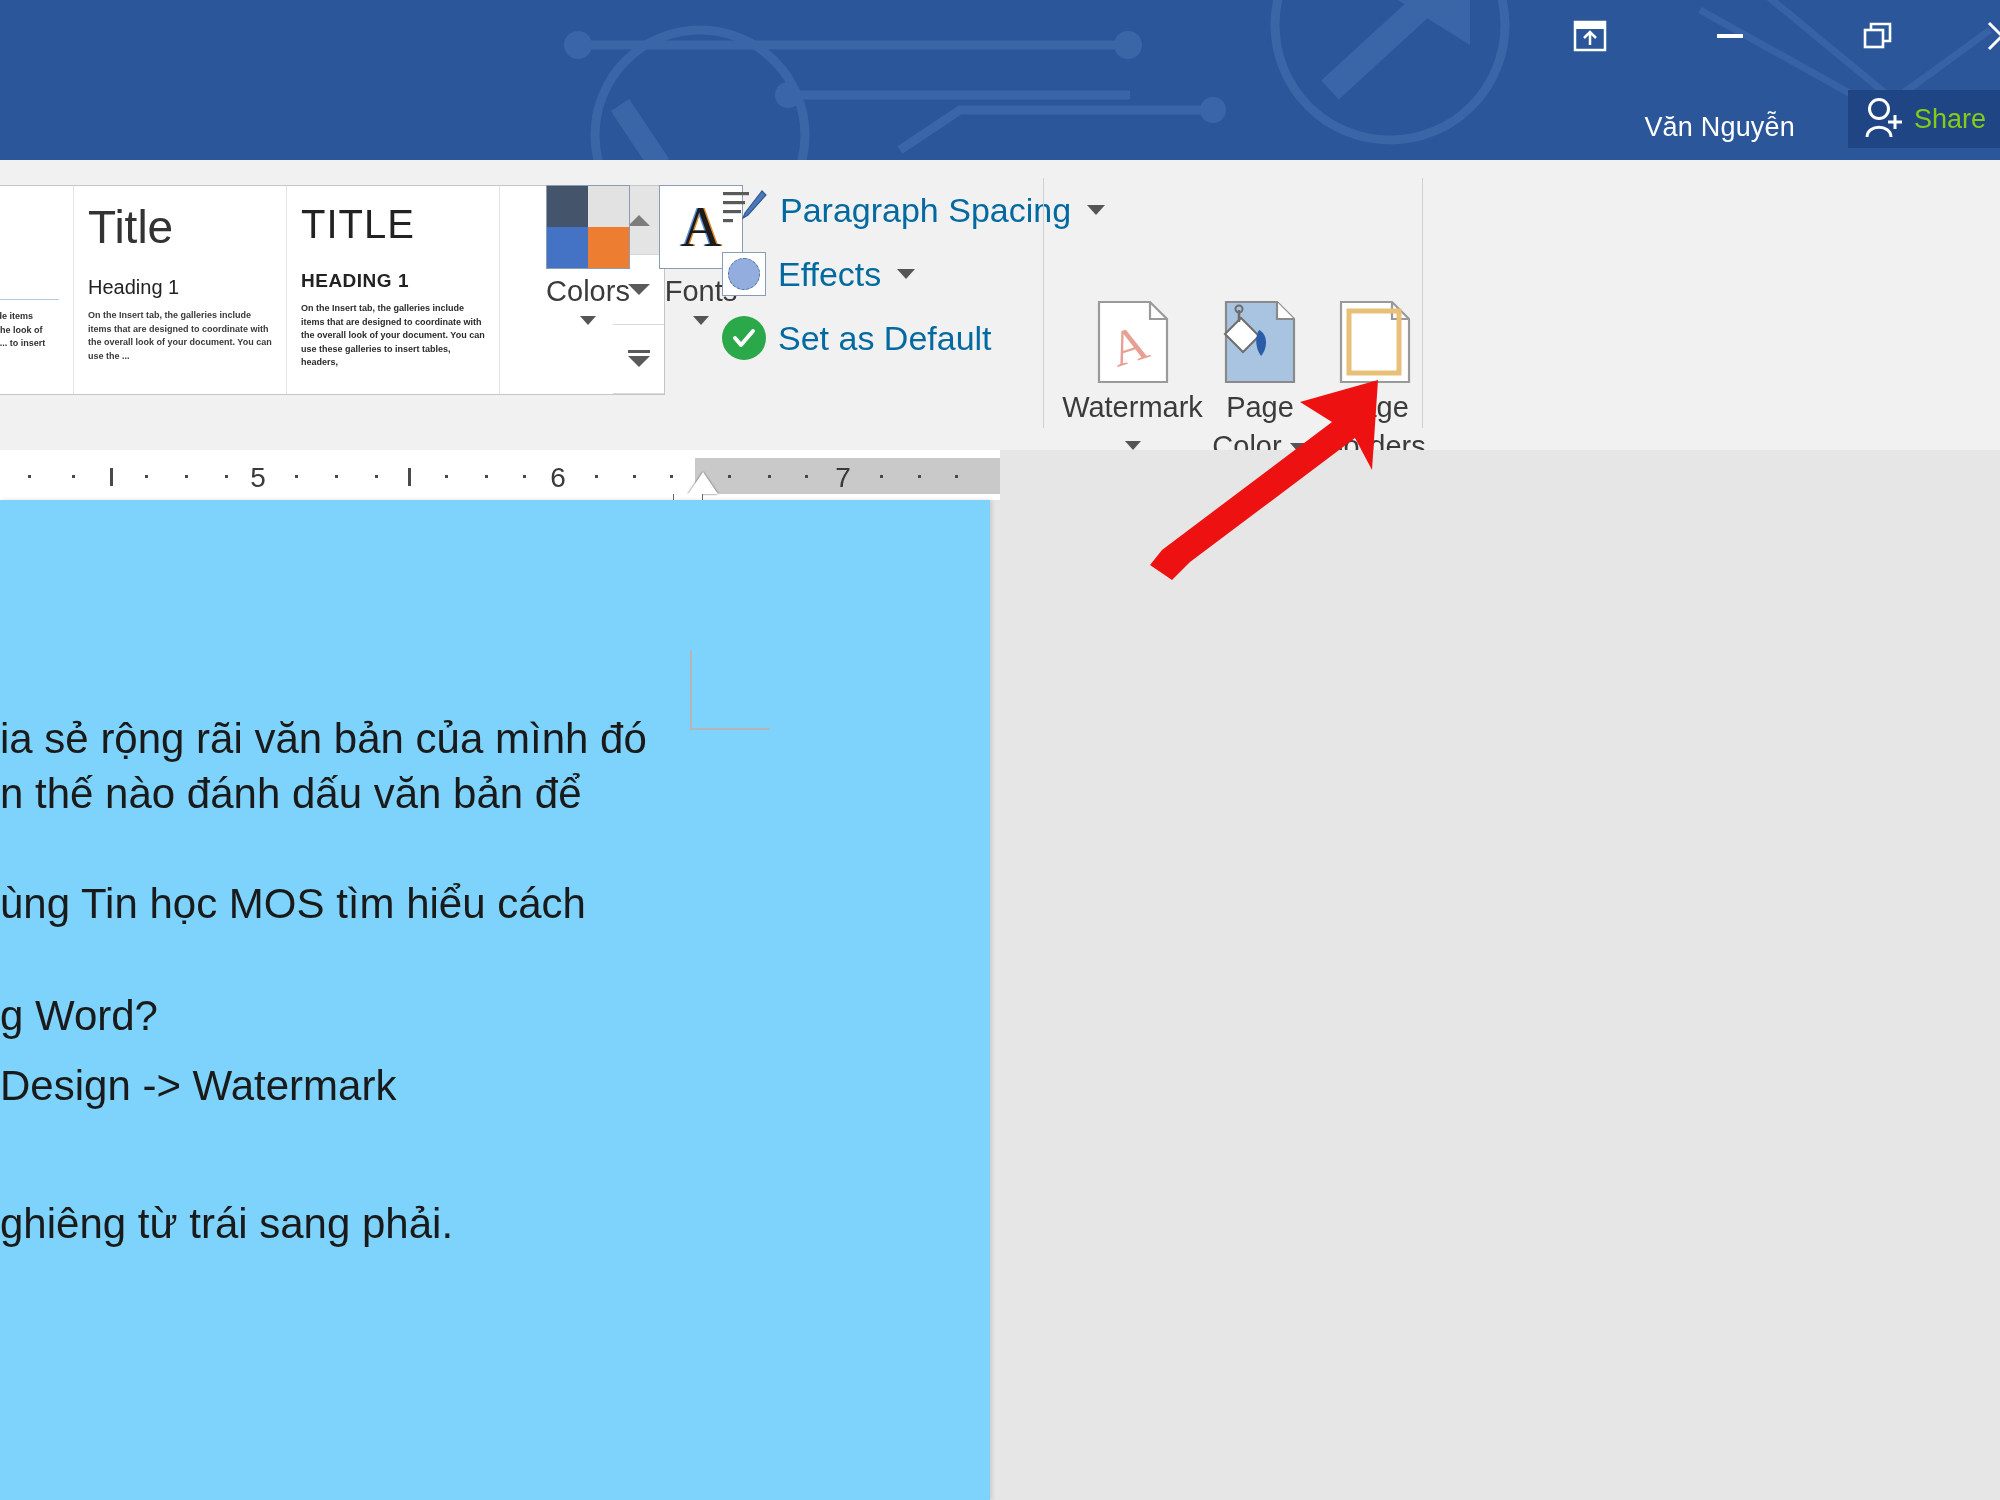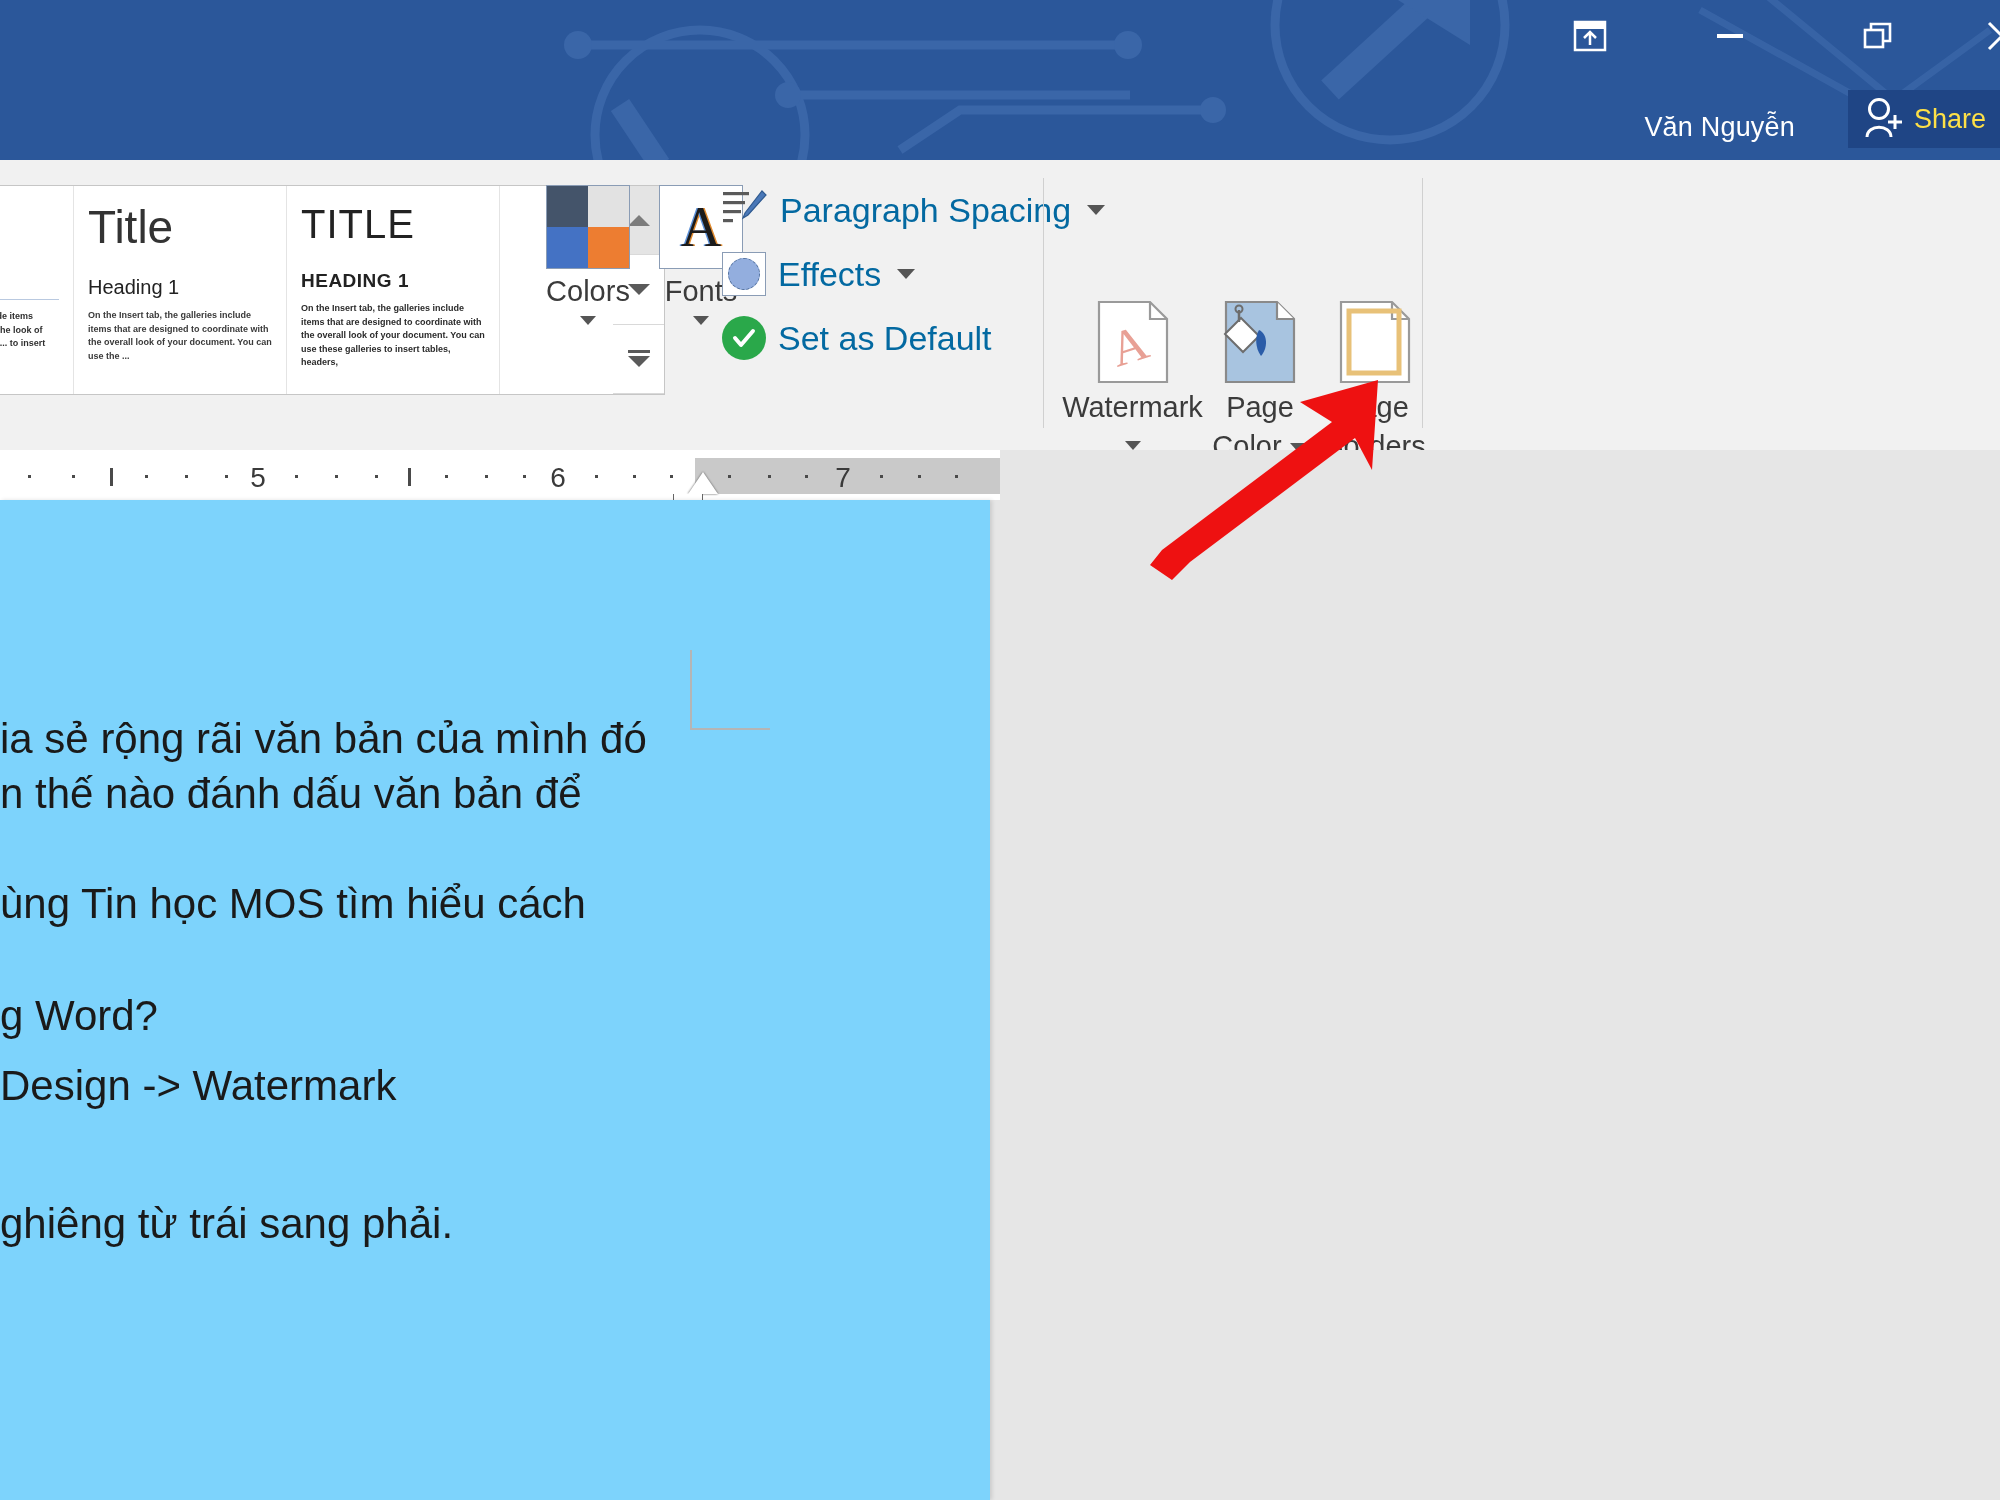--- a/index.html
+++ b/index.html
@@ -31,21 +31,21 @@
   #user-name{
     position:absolute;right:205px;top:112px;
     color:#ffffff;font-size:27px;white-space:nowrap;
     letter-spacing:0.2px;
   }
   #share-button{
     position:absolute;left:1848px;top:90px;width:200px;height:58px;
     background:#1f4585;display:flex;align-items:center;gap:10px;
     padding-left:14px;box-sizing:border-box;
   }
-  #share-button .share-label{color:#fde047;font-size:27px;white-space:nowrap;text-align:center;}
+  #share-button .share-label{color:#84cc16;font-size:27px;white-space:nowrap;text-align:center;}
 
   
   #ribbon{
     position:absolute;left:0;top:160px;width:2000px;height:290px;
     background:#f1f1f1;
     border-bottom:1px solid #d4d4d4;
   }
 
   
   #style-gallery{

